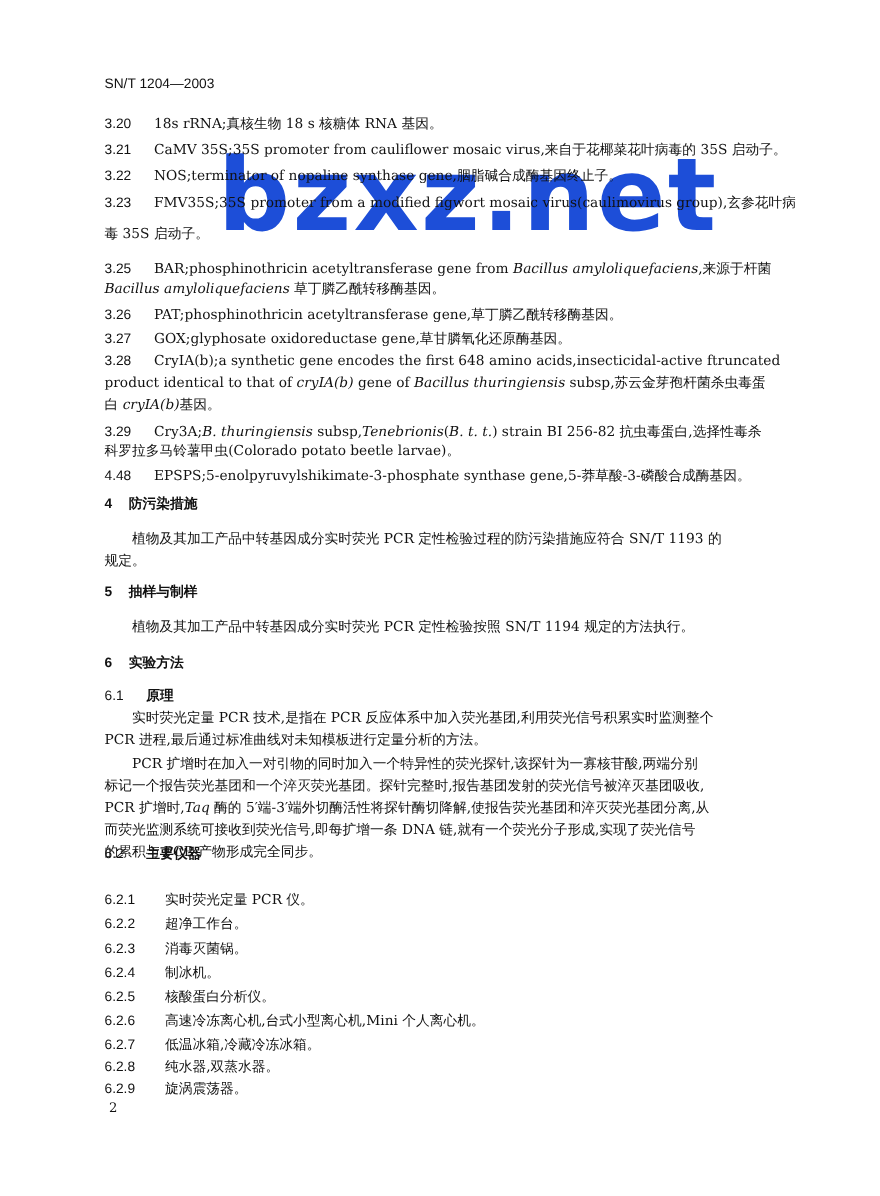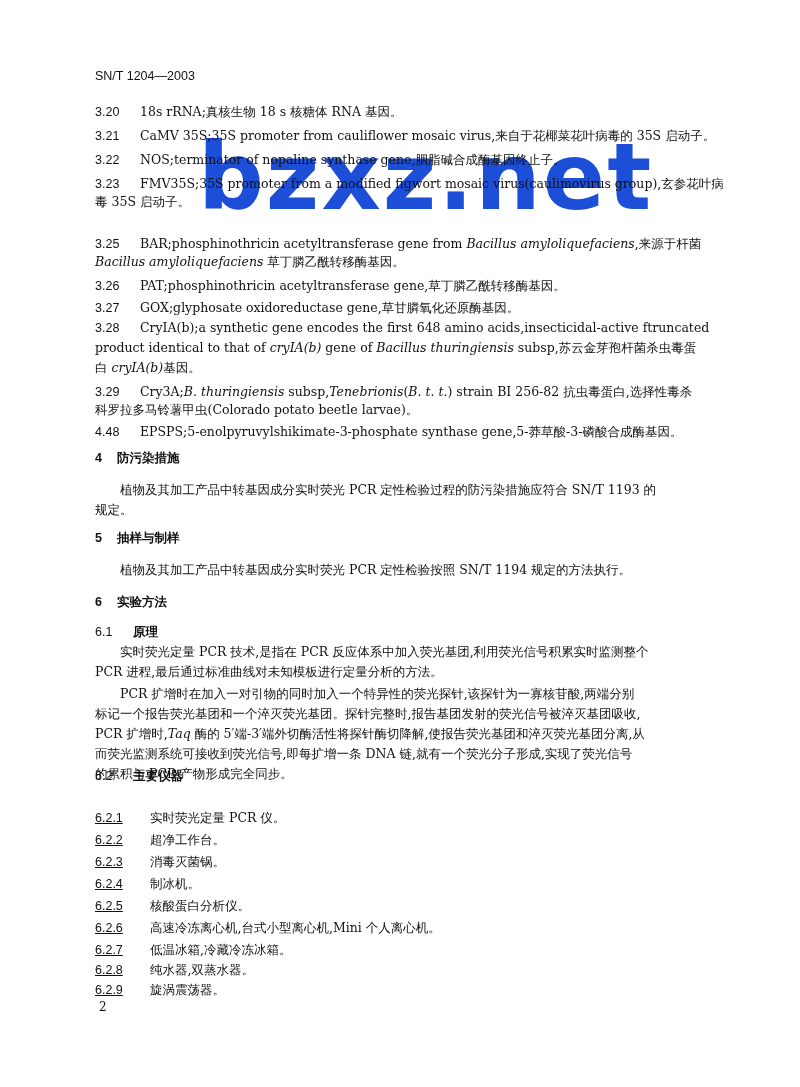--- a/index.html
+++ b/index.html
@@ -15,21 +15,21 @@
       font-family: "DejaVu Sans", "Liberation Sans", sans-serif;
       font-weight: bold; font-size: 92px; letter-spacing: 2px;
       color: #1d4ed8; line-height: 1; z-index: 0; user-select: none;
     }
     .line {
       position: absolute; left: 95px; width: 620px;
       font-size: 12.5px; line-height: 16px; white-space: nowrap; z-index: 1;
     }
     .header-code { font-family: "Liberation Sans", "DejaVu Sans", sans-serif; font-size: 12.5px; }
     .num { display: inline-block; width: 45px; font-family: "Liberation Sans", "DejaVu Sans", sans-serif; }
-    .num-sub { display: inline-block; width: 55px; font-family: "Liberation Sans", "DejaVu Sans", sans-serif; text-decoration: underline; }
+    .num-sub { display: inline-block; width: 55px; font-family: "Liberation Sans", "DejaVu Sans", sans-serif; }
     .section-num { display: inline-block; width: 22px; font-family: "Liberation Sans", "DejaVu Sans", sans-serif; font-weight: bold; }
     .section-title { font-weight: bold; font-family: "DejaVu Sans", "Liberation Sans", sans-serif; }
     .indent { left: 120px; }
     .cont { left: 95px; }
     i { font-style: italic; }
     .page-num { position: absolute; left: 99px; top: 992px; font-size: 12px; }
   </style>
 </head>
 <body>
 
@@ -47,21 +47,21 @@
     <span class="num">3.21</span><span>CaMV 35S;35S promoter from cauliflower mosaic virus,来自于花椰菜花叶病毒的 35S 启动子。</span>
   </div>
 
   <div class="line" style="top:152px;">
     <span class="num">3.22</span><span>NOS;terminator of nopaline synthase gene,胭脂碱合成酶基因终止子。</span>
   </div>
 
   <div class="line" style="top:176px;">
     <span class="num">3.23</span><span>FMV35S;35S promoter from a modified figwort mosaic virus(caulimovirus group),玄参花叶病</span>
   </div>
-  <div class="line cont" style="top:194px;">毒 35S 启动子。</div>
+  <div class="line cont" style="top:204px;">毒 35S 启动子。</div>
 
 
   <div class="line" style="top:236px;">
     <span class="num">3.25</span><span>BAR;phosphinothricin acetyltransferase gene from </span><i>Bacillus amyloliquefaciens</i><span>,来源于杆菌</span>
   </div>
   <div class="line cont" style="top:254px;">
     <i>Bacillus amyloliquefaciens</i><span> 草丁膦乙酰转移酶基因。</span>
   </div>
 
   <div class="line" style="top:278px;">

